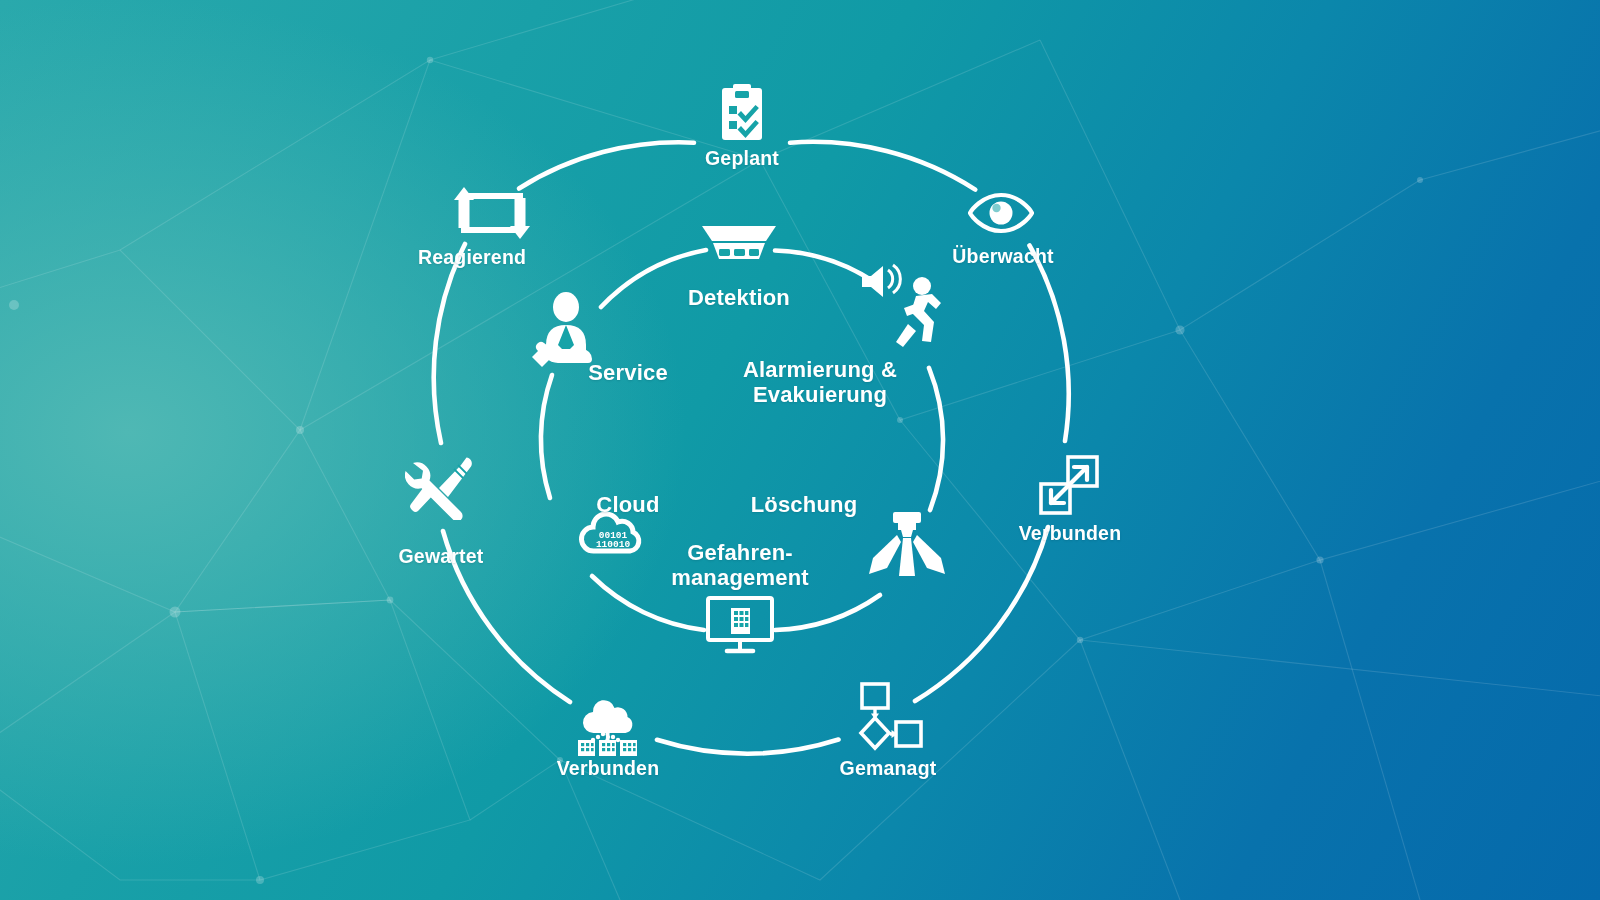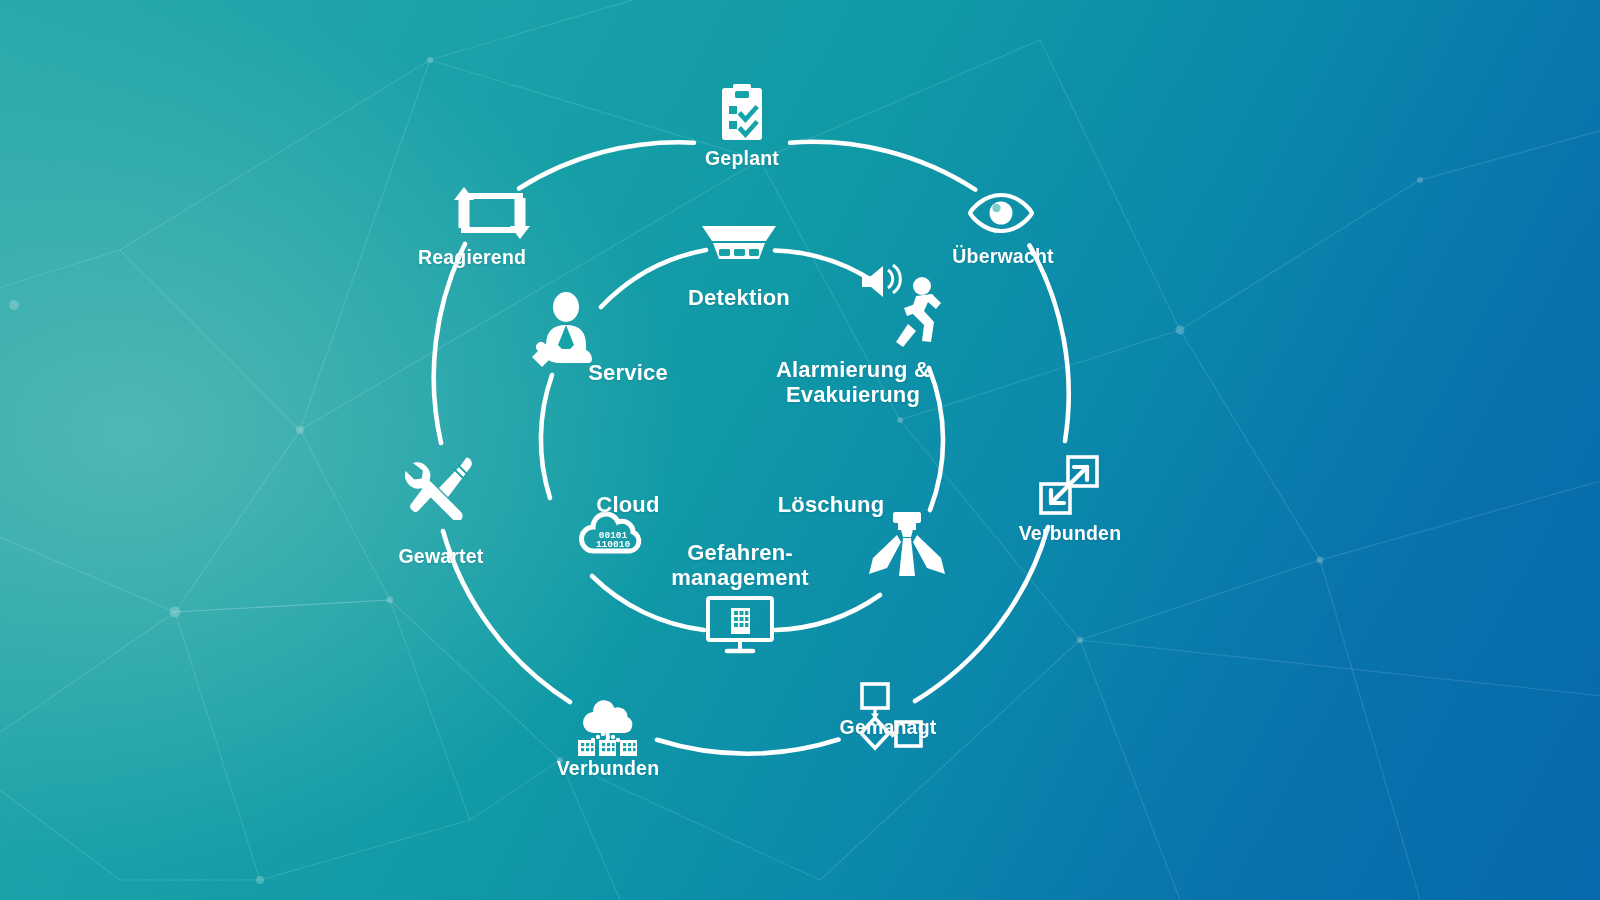--- a/index.html
+++ b/index.html
@@ -146,21 +146,21 @@
     <svg width="74" height="70" viewBox="0 0 74 70" fill="none" stroke="#fff" stroke-width="3.6">
       <rect x="13" y="2" width="26" height="24"></rect>
       <rect x="47" y="40" width="25" height="24"></rect>
       <path d="M26 36 L40 51 L26 66 L12 51 Z"></path>
       <path d="M26 26 L26 32" stroke-width="3.4"></path>
       <path d="M26 37.5 l-4 -6 l8 0 z" fill="#fff" stroke="none"></path>
       <path d="M41 52 L44 52" stroke-width="3.4"></path>
       <path d="M48.5 52 l-6 -4 l0 8 z" fill="#fff" stroke="none"></path>
     </svg>
   </div>
-  <div class="lbl outer" style="left:888px;top:728px">Gemanagt</div>
+  <div class="lbl outer" style="left:888px;top:769px">Gemanagt</div>
 
   <div class="ico" style="left:607px;top:722px">
     <svg width="80" height="68" viewBox="0 0 80 68" fill="#fff">
       <path d="M26 24 a11 11 0 0 1 21.5 -4 a9.5 9.5 0 0 1 13 9 a8.5 8.5 0 0 1 -2 16 H27 a10 10 0 0 1 -1 -21 z"></path>
       <g fill="#fff">
         <circle cx="26" cy="52" r="2.2"></circle>
           <circle cx="31" cy="49" r="2.2"></circle>
           <circle cx="36" cy="46" r="2.2"></circle>
         <circle cx="41" cy="49" r="2.2"></circle>
           <circle cx="40.5" cy="46" r="2.2"></circle>
@@ -240,34 +240,34 @@
       <path d="M2 14 h9 l12 -10 v31 l-12 -10 h-9 z"></path>
       <path d="M28 8 a11 11 0 0 1 0 18" fill="none" stroke="#fff" stroke-width="3"></path>
       <path d="M33 3 a17 17 0 0 1 0 28" fill="none" stroke="#fff" stroke-width="3"></path>
 
       <circle cx="62" cy="24" r="9"></circle>
       <path d="M56 34 l16 -2 l9 9 l-5 6 l-8 -7 l-4 9 l10 11 l-3 20 l-9 -1 l2 -16 l-13 -13 z"></path>
       <path d="M44 46 l14 -5 l3 8 l-14 5 z"></path>
       <path d="M48 62 l8 7 l-13 16 l-7 -5 z"></path>
     </svg>
   </div>
-  <div class="lbl inner" style="left:853px;top:383px">Alarmierung &amp;
+  <div class="lbl inner" style="left:820px;top:383px">Alarmierung &amp;
 Evakuierung</div>
 
   <div class="ico" style="left:907px;top:545px">
     <svg width="80" height="66" viewBox="0 0 80 66" fill="#fff">
       <rect x="26" y="0" width="28" height="11" rx="2"></rect>
       <rect x="31" y="11" width="18" height="7"></rect>
       <path d="M34 18 h12 l-2 7 h-8 z"></path>
       <path d="M30 23 L6 46 L2 62 L20 56 L34 30 z"></path>
       <path d="M50 23 L74 46 L78 62 L60 56 L46 30 z"></path>
       <path d="M36 26 L32 64 L48 64 L44 26 z"></path>
     </svg>
   </div>
-  <div class="lbl inner" style="left:831px;top:505px">Löschung</div>
+  <div class="lbl inner" style="left:804px;top:505px">Löschung</div>
 
   <div class="ico" style="left:740px;top:625px">
     <svg width="70" height="60" viewBox="0 0 70 60" fill="none" stroke="#fff" stroke-width="4">
       <rect x="3" y="3" width="64" height="42" rx="2"></rect>
       <path d="M35 45 L35 54" stroke-width="4"></path>
       <path d="M22 56 L48 56" stroke-width="4.6" stroke-linecap="round"></path>
       <g fill="#fff" stroke="none">
         <rect x="26" y="13" width="19" height="26"></rect>
       </g>
       <g fill="#16a3a8" stroke="none">

